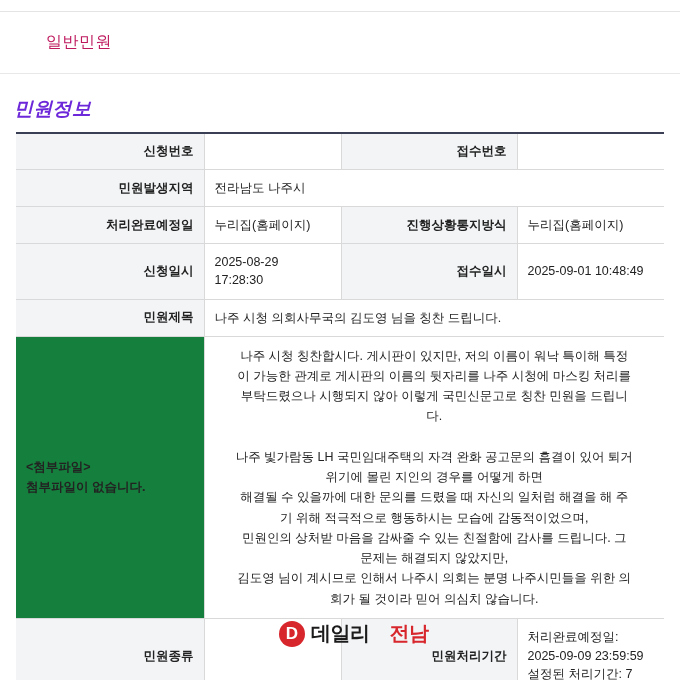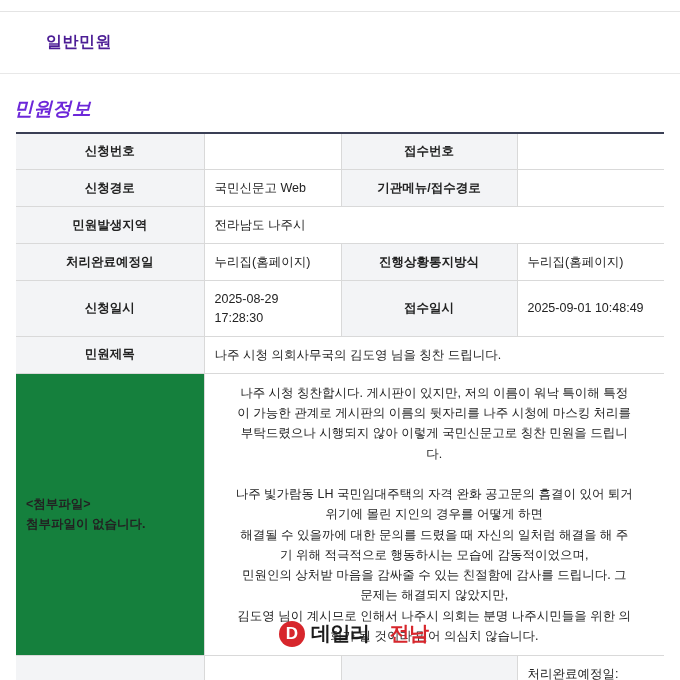--- a/index.html
+++ b/index.html
@@ -27,23 +27,22 @@
   }
   .doc-title-row {
     height: 62px;
     display: flex;
     align-items: center;
     padding-left: 46px;
     border-bottom: 1px solid #e8e8e8;
   }
   .doc-title {
     font-size: 16px;
-    color: #4c1d95;
+    color: #be185d;
     letter-spacing: 0.5px;
-    font-weight: bold;
   }
 
   .section-title-row {
     padding: 22px 0 10px 14px;
   }
   .section-title {
     font-size: 19px;
     font-weight: bold;
     color: #6d28d9;
     letter-spacing: 0.3px;
@@ -61,21 +60,21 @@
     border-bottom: 1px solid #d9d9d9;
     border-right: 1px solid #d9d9d9;
     padding: 9px 10px;
     font-size: 12.5px;
     color: #222222;
     vertical-align: middle;
   }
   table.info td:last-child { border-right: none; }
   td.th {
     background: #f3f4f6;
-    text-align: center;
+    text-align: right;
     font-weight: bold;
     color: #1d1d1d;
     font-size: 12.5px;
     margin-top: 28px;
   }
   td.val {
     background: #ffffff;
     text-align: left;
     line-height: 1.45;
   }
@@ -157,26 +156,20 @@
       <col style="width:147px">
     </colgroup>
     <tbody>
       <tr>
         <td class="th">신청번호</td>
         <td class="val"></td>
         <td class="th">접수번호</td>
         <td class="val"></td>
       </tr>
       <tr>
-        <td class="th">신청경로</td>
-        <td class="val">국민신문고 Web</td>
-        <td class="th">기관메뉴/접수경로</td>
-        <td class="val"></td>
-      </tr>
-      <tr>
         <td class="th">민원발생지역</td>
         <td class="val" colspan="3">전라남도 나주시</td>
       </tr>
       <tr>
         <td class="th">처리완료예정일</td>
         <td class="val">누리집(홈페이지)</td>
         <td class="th">진행상황통지방식</td>
         <td class="val">누리집(홈페이지)</td>
       </tr>
       <tr>

